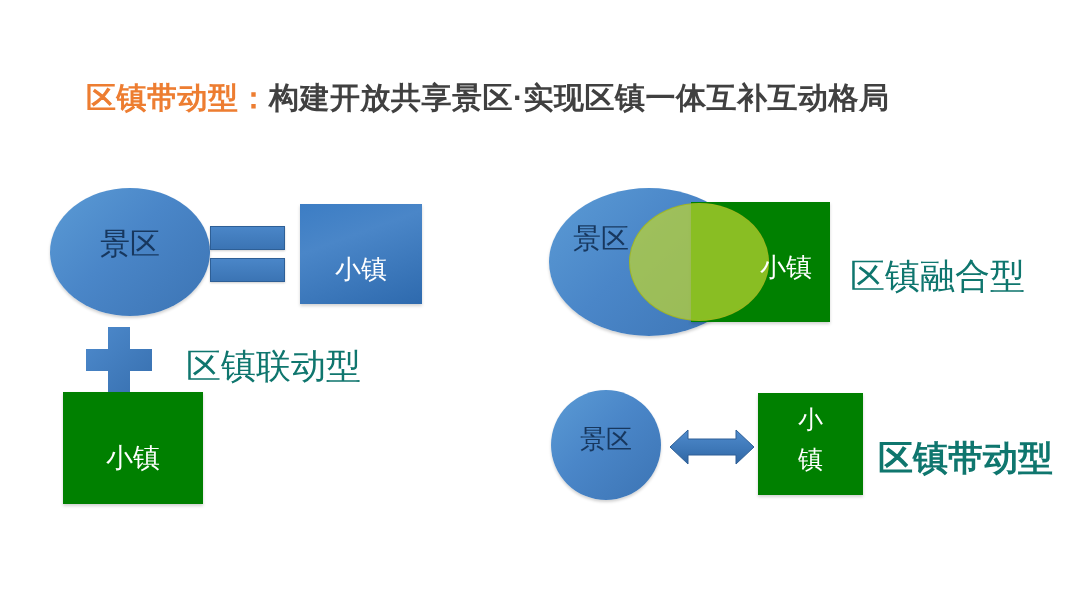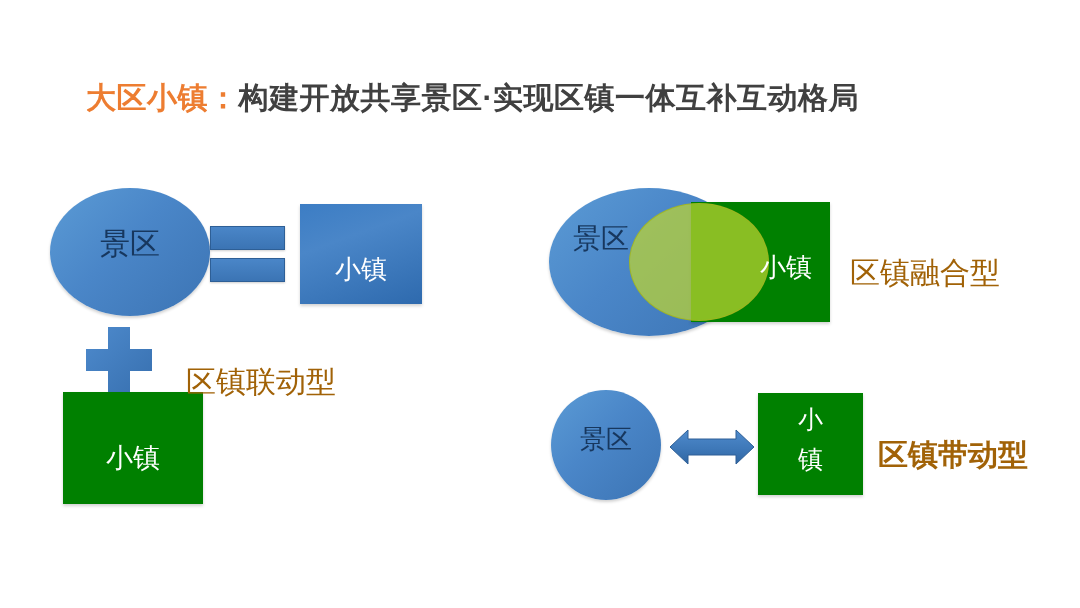--- a/index.html
+++ b/index.html
@@ -113,33 +113,33 @@
     position: absolute;
     border-radius: 50%;
     background: rgba(190, 214, 48, 0.72);
     border: 1px solid rgba(160, 180, 30, 0.85);
     box-sizing: border-box;
   }
 
   
   .type-label {
     position: absolute;
-    color: #a16207;
-    font-size: 30px;
+    color: #0f766e;
+    font-size: 35px;
     white-space: nowrap;
     line-height: 1;
   }
 </style>
 </head>
 <body>
 
 <div class="slide">
 
   <div class="title">
-    <span class="accent">大区小镇：</span><span class="rest">构建开放共享景区·实现区镇一体互补互动格局</span>
+    <span class="accent">区镇带动型：</span><span class="rest">构建开放共享景区·实现区镇一体互补互动格局</span>
   </div>
 
   <div>
 
     <div class="ellipse blue-fill" style="left:50px; top:188px; width:160px; height:128px;">
       <div class="shape-label label-dark" style="top:40px; font-size:30px;">景区</div>
     </div>
 
     <div class="equals" style="left:210px; top:226px; width:75px; height:56px;">
       <div class="bar top"></div>
@@ -152,21 +152,21 @@
 
     <div class="plus" style="left:86px; top:327px; width:66px; height:66px;">
       <div class="arm h"></div>
       <div class="arm v"></div>
     </div>
 
     <div class="box green-fill" style="left:63px; top:392px; width:140px; height:112px;">
       <div class="shape-label label-white" style="top:52px; font-size:27px;">小镇</div>
     </div>
 
-    <div class="type-label" style="left:186px; top:367px;">区镇联动型</div>
+    <div class="type-label" style="left:186px; top:348px;">区镇联动型</div>
   </div>
 
   <div>
 
     <div class="ellipse blue-fill" style="left:549px; top:188px; width:200px; height:148px;">
     </div>
 
     <div class="box green-fill" style="left:691px; top:202px; width:139px; height:120px;">
     </div>
 

